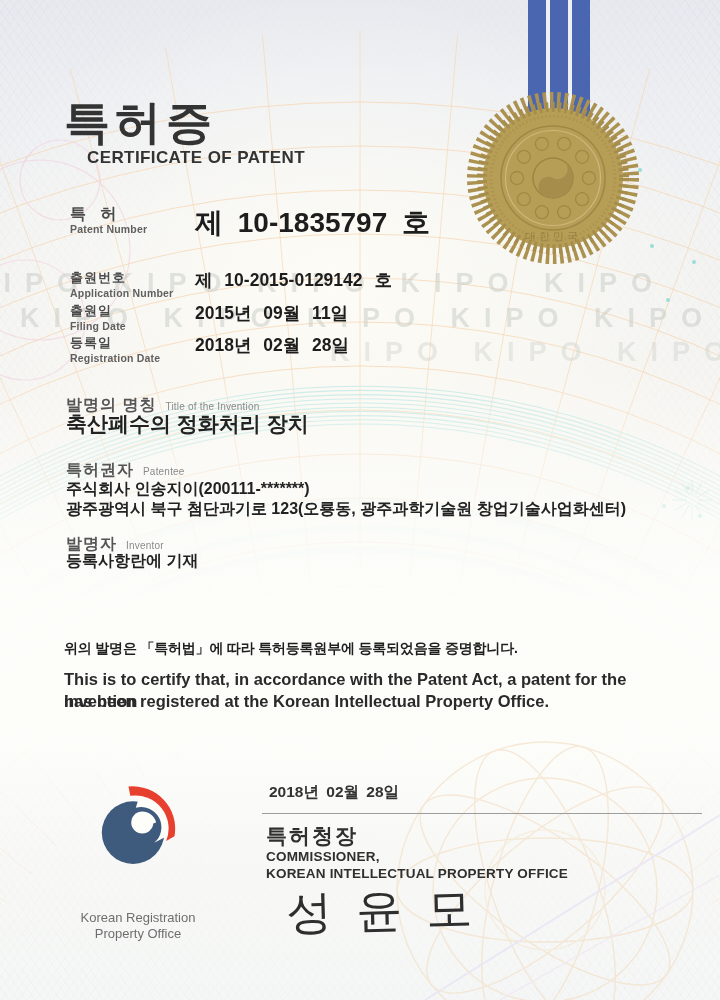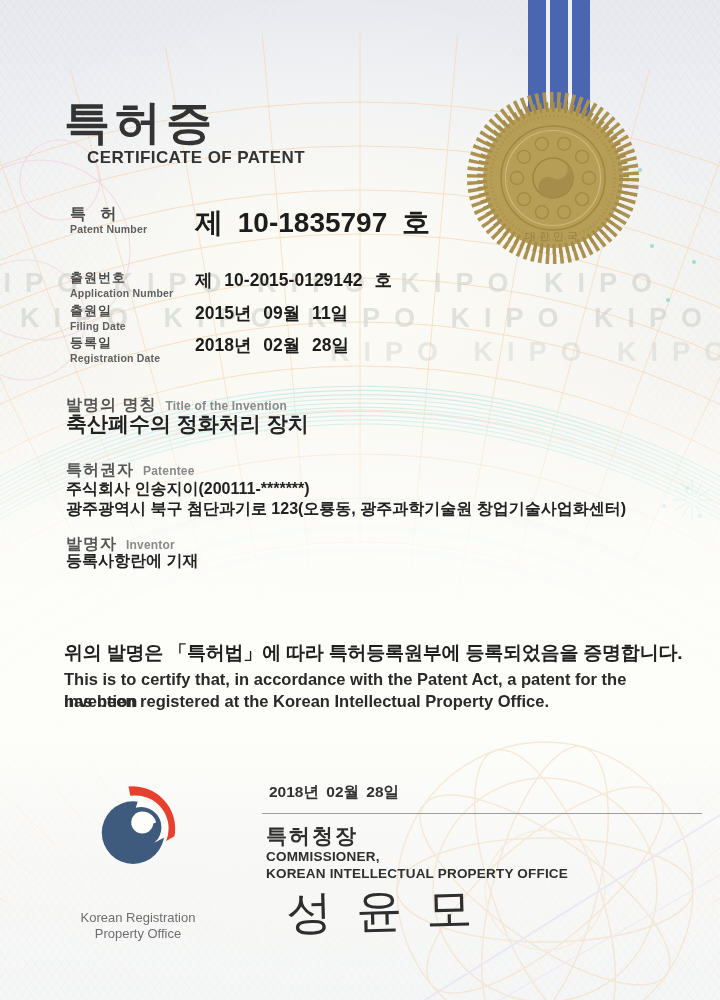--- a/index.html
+++ b/index.html
@@ -42,23 +42,23 @@
   .abs{position:absolute;}
   .title-ko{font-size:46px;font-weight:700;color:#333;letter-spacing:5px;}
   .title-en{font-size:17px;font-weight:700;color:#333;letter-spacing:.4px;}
   .label-ko{font-size:13px;font-weight:700;color:#4a4a4a;letter-spacing:1px;line-height:14px;}
   .label-ko.wide{letter-spacing:5px;font-size:16px;}
   .label-en{font-size:10.5px;font-weight:700;color:#5f5f5f;letter-spacing:.2px;line-height:13px;margin-top:2px;}
   .value{font-weight:700;color:#1d1d1d;word-spacing:7px;}
   .value.big{font-size:28px;}
   .value.mid{font-size:17.5px;}
   .sec-hdr .ko{font-size:16px;font-weight:700;color:#555;letter-spacing:1px;}
-  .sec-hdr .en{font-size:12px;font-weight:700;color:#8a8a8a;margin-left:9px;letter-spacing:.2px;}
+  .sec-hdr .en{font-size:10px;font-weight:400;color:#8a8a8a;margin-left:9px;letter-spacing:.2px;}
   .body-line{font-size:16px;font-weight:700;color:#222;line-height:20px;}
-  .stmt-ko{font-size:19px;font-weight:700;color:#1f1f1f;letter-spacing:-0.2px;}
+  .stmt-ko{font-size:14px;font-weight:700;color:#1f1f1f;letter-spacing:-0.2px;}
   .stmt-en{font-size:16.5px;font-weight:700;color:#2a2a2a;line-height:22px;}
   .footer-date{font-size:15.5px;font-weight:700;color:#333;word-spacing:3px;}
   .footer-rule{position:absolute;left:262px;top:813px;width:440px;height:1px;background:#9d9d9d;}
   .commissioner-ko{font-size:21px;font-weight:700;color:#2f2f2f;letter-spacing:2px;}
   .commissioner-en{font-size:13.5px;font-weight:700;color:#2f2f2f;line-height:17px;letter-spacing:.2px;}
   .signature{font-size:46px;font-weight:400;color:#2e2e2e;letter-spacing:24px;transform:rotate(-1.5deg);}
   .agency-ko{font-size:25px;font-weight:700;color:#4b4b4b;letter-spacing:7px;text-align:center;}
   .agency-en{font-size:13px;font-weight:400;color:#6e6e6e;line-height:16px;text-align:center;}
 </style>
 </head>

